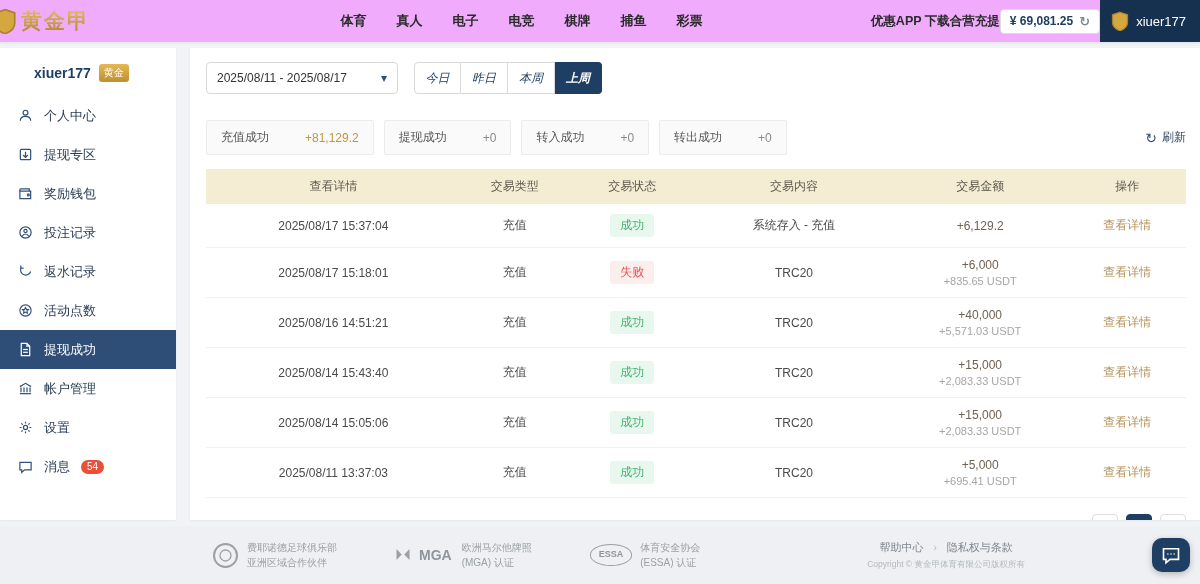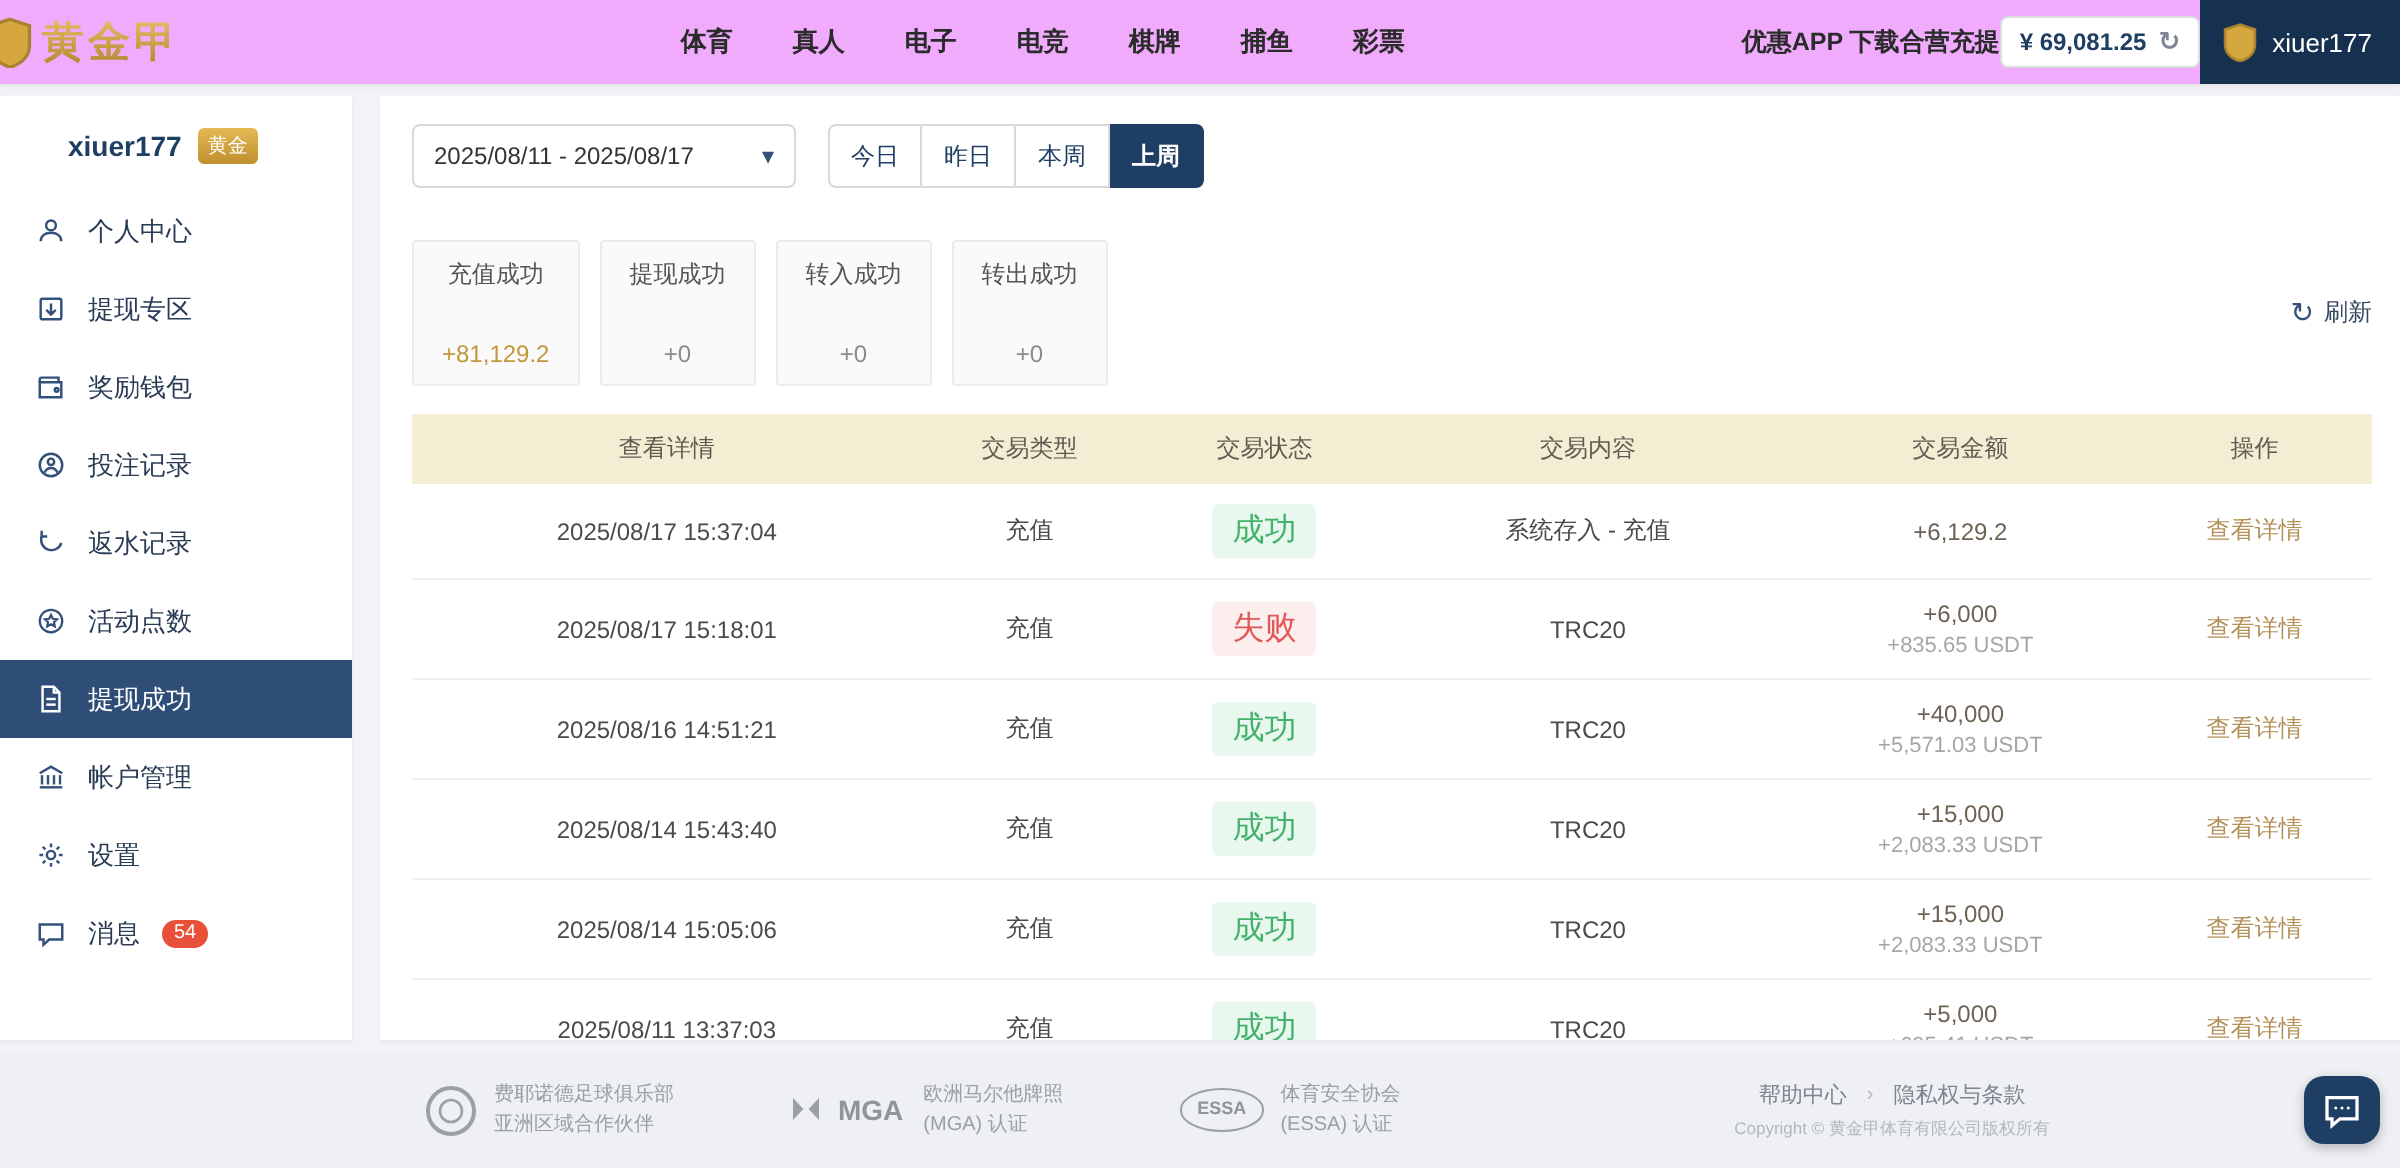--- a/index.html
+++ b/index.html
@@ -33,37 +33,37 @@
   .menu-item .mi-icon{display:flex;color:#33507a;}
   .menu-item.active{background:var(--navy-active);color:#fff;}
   .menu-item.active .mi-icon{color:#fff;}
   .msg-badge{background:#e8503a;color:#fff;font-size:10px;padding:1.5px 6px;border-radius:9px;}
 
   
   .content{flex:1;background:#fff;box-shadow:0 1px 2px rgba(0,0,0,.05);padding:14px 14px 12px 16px;overflow:hidden;display:flex;flex-direction:column;}
   .filter-row{display:flex;align-items:center;}
   .date-select{width:192px;height:32px;border:1px solid #d9d9d9;border-radius:4px;display:flex;align-items:center;justify-content:space-between;padding:0 10px;font-size:12px;color:#333;cursor:pointer;background:#fff;}
   .date-select .chev{color:#33507a;font-size:12px;}
-  .tabs{display:flex;margin-left:16px;}
+  .tabs{display:flex;margin-left:16px;font-style:italic;}
   .tab{width:47px;height:32px;border:1px solid #d9d9d9;border-left:none;display:flex;align-items:center;justify-content:center;font-size:12px;color:var(--navy);background:#fff;cursor:pointer;}
   .tab:first-child{border-left:1px solid #d9d9d9;border-radius:4px 0 0 4px;}
   .tab:last-child{border-radius:0 4px 4px 0;}
   .tab.active{background:var(--navy);border-color:var(--navy);color:#fff;font-weight:bold;}
 
   .summary-row{display:flex;align-items:center;gap:10px;margin-top:26px;}
-  .stat{display:flex;align-items:center;gap:24px;background:#fafafa;border:1px solid #ececec;border-radius:2px;padding:8px 14px;font-size:12px;color:#555;flex-direction:column;}
+  .stat{display:flex;align-items:center;gap:36px;background:#fafafa;border:1px solid #ececec;border-radius:2px;padding:8px 14px;font-size:12px;color:#555;}
   .stat .val{font-weight:normal;color:#8a8a8a;}
   .stat:first-child .val{color:var(--gold);}
   .refresh-btn{margin-left:auto;display:flex;align-items:center;gap:5px;font-size:12px;color:#33475f;cursor:pointer;}
   .refresh-btn .rf{font-size:14px;color:#33507a;}
 
   table{width:100%;border-collapse:collapse;margin-top:14px;table-layout:fixed;}
   thead th{background:#f5ecd4;color:#5f5b50;font-weight:normal;font-size:12px;padding:9px 6px;}
   tbody td{font-size:12px;color:#4a4a4a;text-align:center;padding:10px 6px;border-bottom:1px solid #f1f1f1;}
-  .badge{display:inline-block;padding:3px 10px;border-radius:3px;font-size:16px;}
+  .badge{display:inline-block;padding:3px 10px;border-radius:3px;font-size:12px;}
   .badge.success{background:#e9f8ef;color:var(--success);}
   .badge.fail{background:#fdeeee;color:var(--danger);}
   .amt{color:#6d6253;}
   .amt-sub{color:#a6a6a6;font-size:11px;margin-top:3px;}
   .detail-link{color:var(--link-gold);cursor:pointer;text-decoration:none;}
 
   .pagination{display:flex;justify-content:flex-end;gap:8px;margin-top:16px;}
   .pg{width:26px;height:26px;border:1px solid #ddd;border-radius:4px;background:#fff;display:flex;align-items:center;justify-content:center;font-size:13px;color:#8a8a8a;cursor:pointer;}
   .pg.active{background:var(--navy);border-color:var(--navy);color:#fff;font-size:12px;}
 

